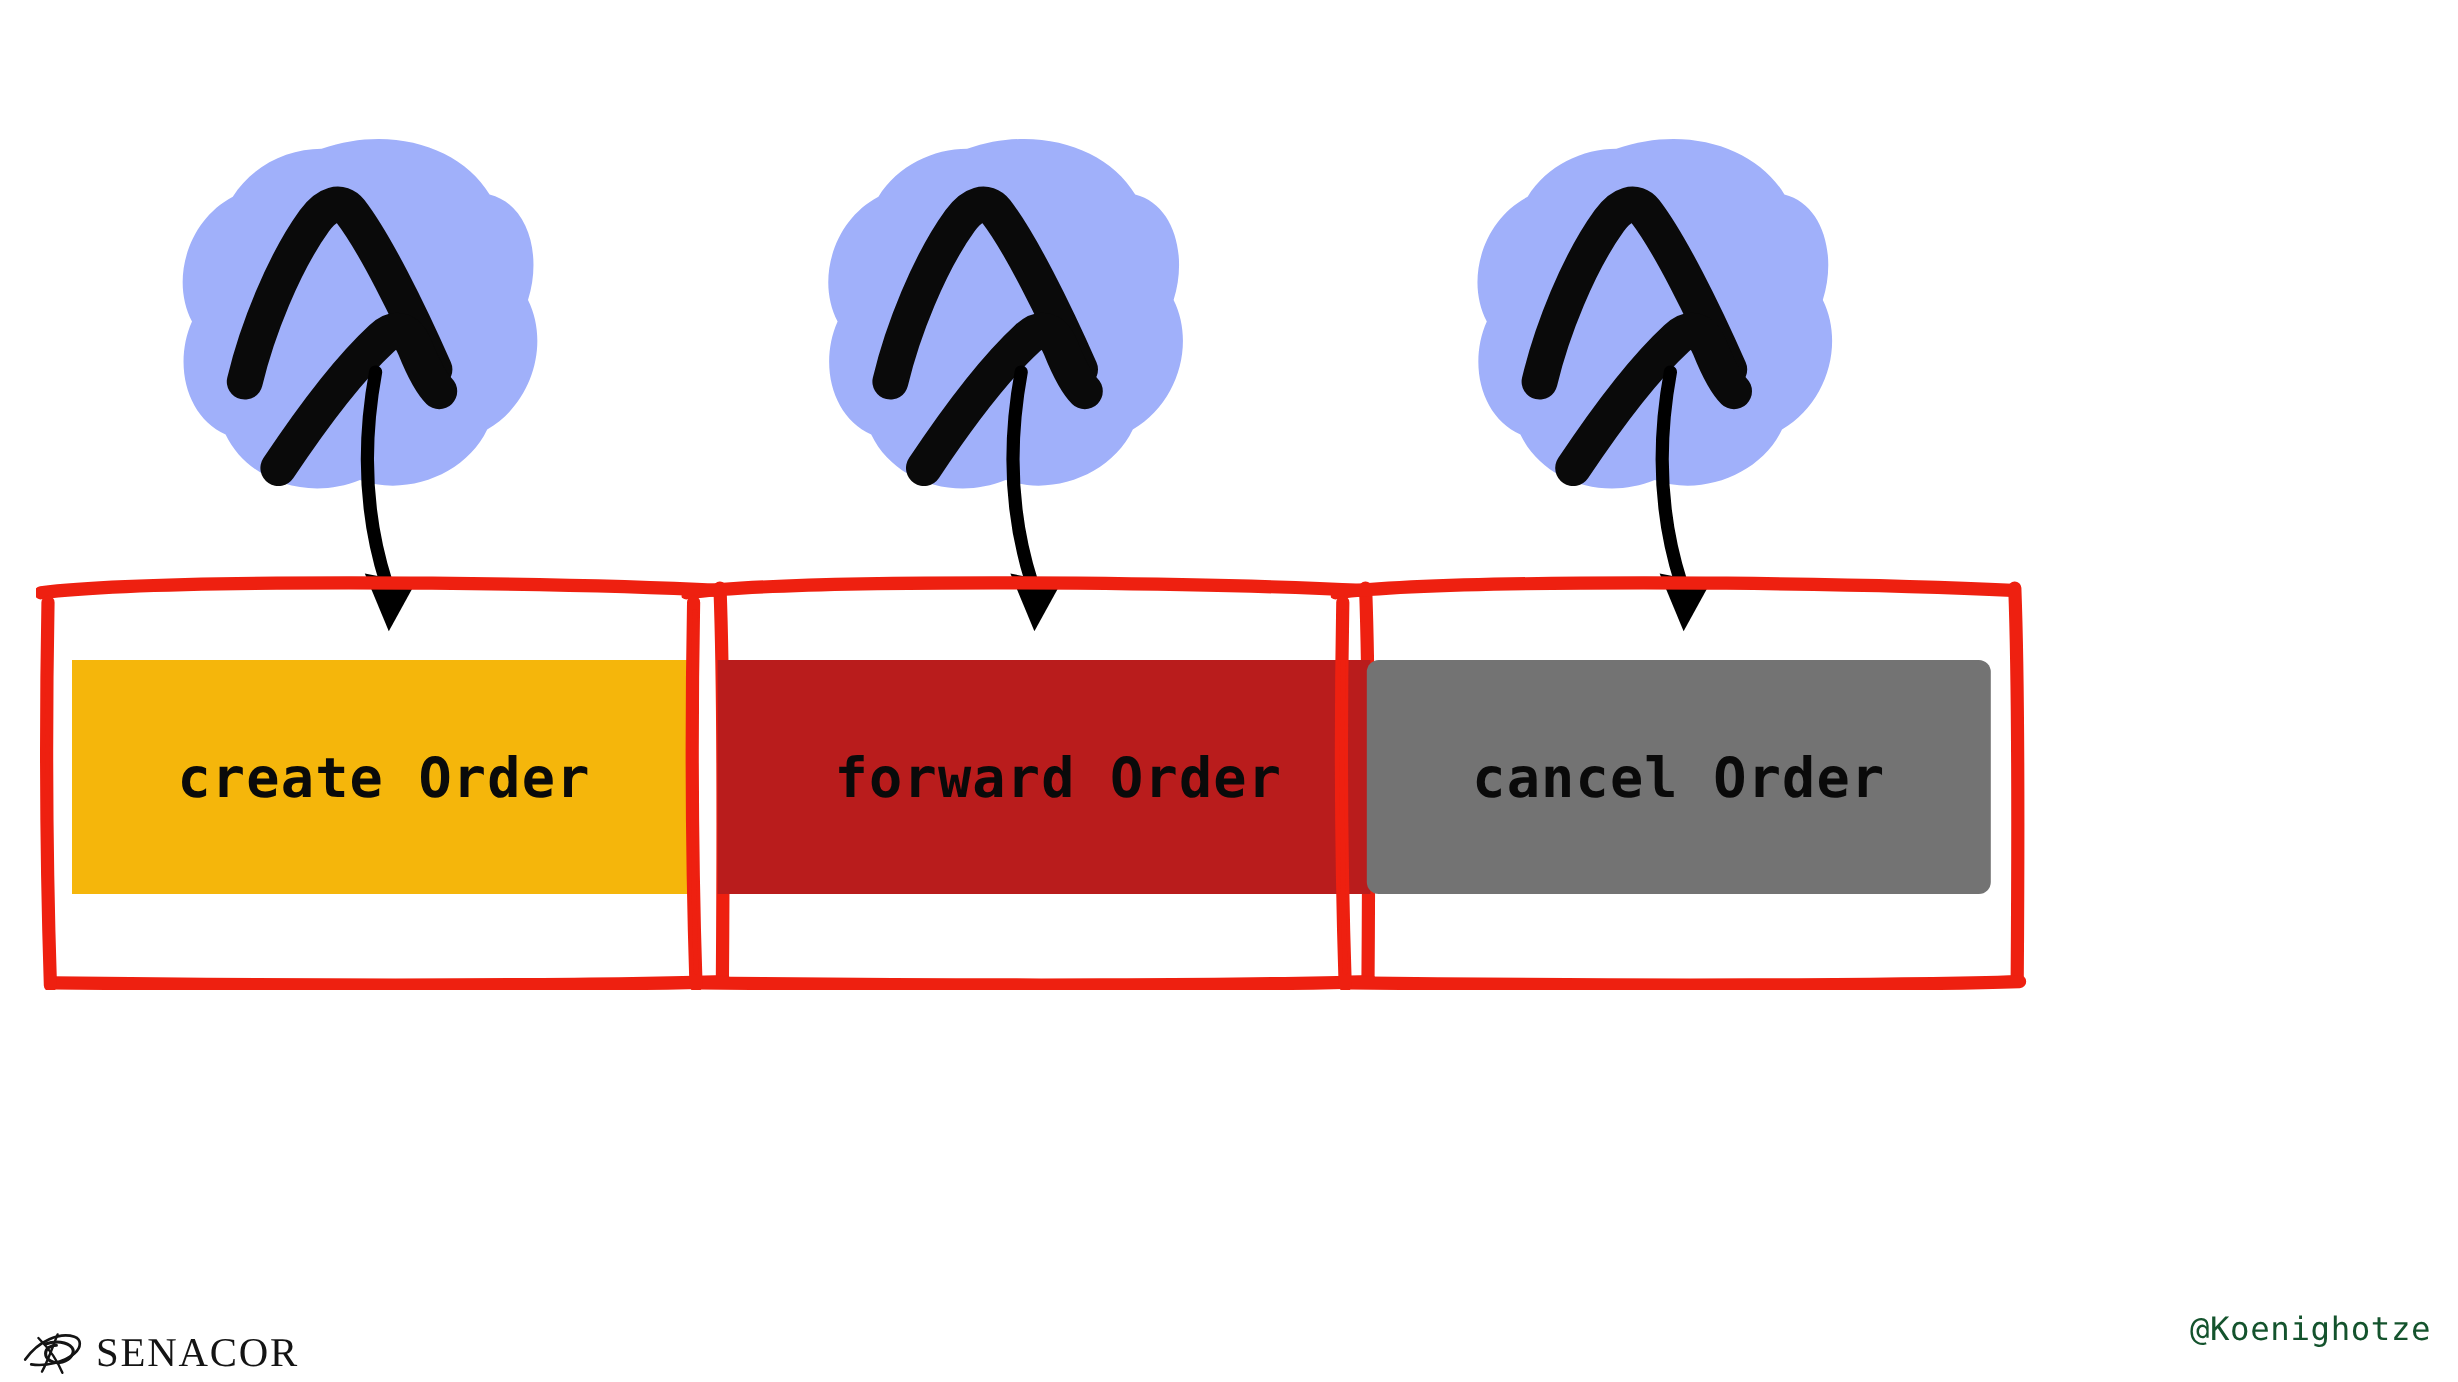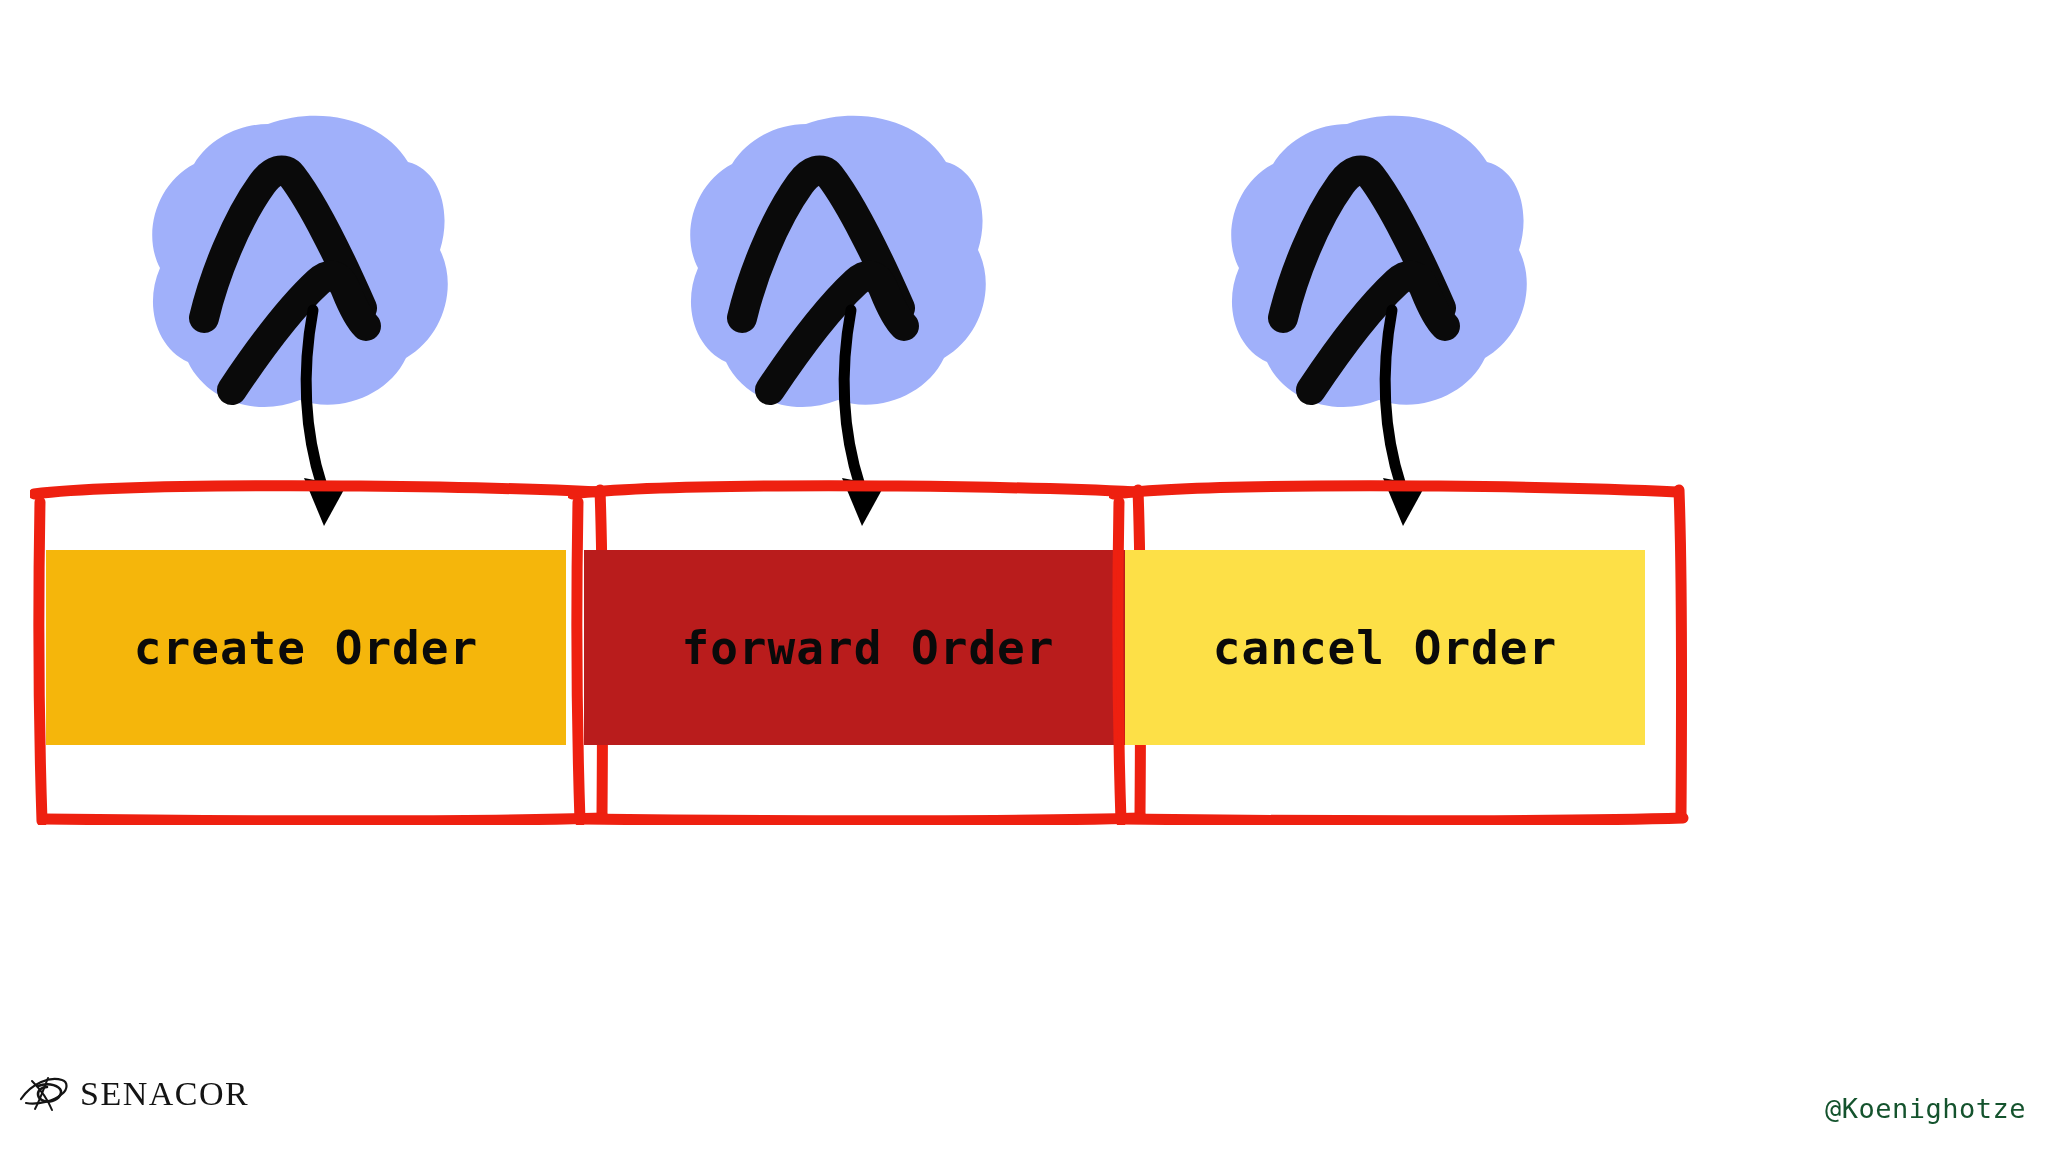--- a/index.html
+++ b/index.html
@@ -51,21 +51,21 @@
     height:345px;
   }
   .frame .sketch{
     position:absolute;inset:0;
     width:100%;height:100%;
   }
   .frame .sketch svg{display:block;width:100%;height:100%;}
 
   .inner-box{
     position:absolute;
-    left:16px;
+    left:30px;
     top:70px;
     width:520px;
     height:195px;
     display:flex;
     align-items:center;
     justify-content:center;
   }
   .inner-box .label{
     font-family:"DejaVu Sans Mono","Liberation Mono",monospace;
     font-weight:bold;
@@ -73,21 +73,21 @@
     letter-spacing:1px;
     color:#0a0a0a;
     white-space:nowrap;
     line-height:1;
   }
 
   
   .footer-logo{
     position:absolute;
     left:18px;
-    bottom:36px;
+    bottom:2px;
     display:flex;
     align-items:center;
     gap:10px;
   }
   .footer-logo .mark{width:52px;height:44px;display:block;}
   .footer-logo .mark svg{display:block;width:52px;height:44px;}
   .footer-logo .wordmark{
     font-family:"Liberation Serif","DejaVu Serif",serif;
     font-size:34px;
     letter-spacing:1.5px;
@@ -209,21 +209,21 @@
     <div class="frame">
       <div class="sketch">
         <svg viewBox="0 0 580 345" xmlns="http://www.w3.org/2000/svg" preserveAspectRatio="none">
           <path d="M4 14 C60 7 180 5 330 6 C430 7 510 9 568 12" fill="none" stroke="#EE2010" stroke-width="11" stroke-linecap="round"></path>
           <path d="M570 10 C573 90 573 200 572 336" fill="none" stroke="#EE2010" stroke-width="11" stroke-linecap="round"></path>
           <path d="M574 338 C480 341 260 342 14 339" fill="none" stroke="#EE2010" stroke-width="11" stroke-linecap="round"></path>
           <path d="M12 341 C9 250 8 130 10 22" fill="none" stroke="#EE2010" stroke-width="11" stroke-linecap="round"></path>
           <path d="M11 30 C9 120 9 230 12 330" fill="none" stroke="#EE2010" stroke-width="4" stroke-linecap="round" opacity="0.55"></path>
         </svg>
       </div>
-      <div class="inner-box" style="background:#fde047;">
+      <div class="inner-box" style="background:#737373;border-radius:10px;">
         <span class="label">cancel Order</span>
       </div>
     </div>
   </div>
 
   <div class="footer-logo">
     <span class="mark">
       <svg viewBox="0 0 52 44" xmlns="http://www.w3.org/2000/svg">
         <g fill="none" stroke="#141414" stroke-linecap="round">
           <path d="M3 27 C14 11 32 4 44 8 C50 10 50 17 44 22 C36 29 20 33 8 31" stroke-width="2.2"></path>

